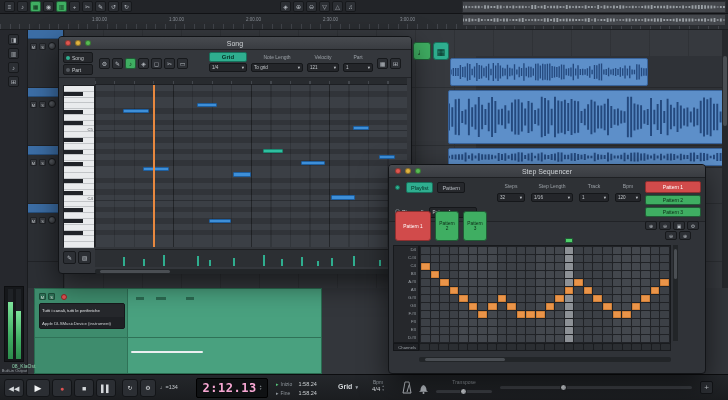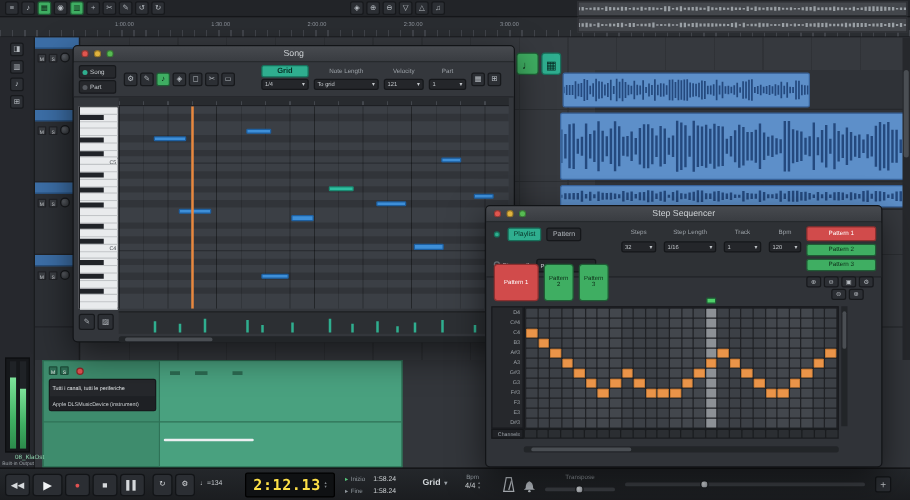--- a/index.html
+++ b/index.html
@@ -65,21 +65,21 @@
   
   .transport{position:absolute;left:0;top:374px;width:728px;height:26px;background:linear-gradient(#24272b,#1b1d20);border-top:1px solid #0c0d0f;}
   .tpbtns{position:absolute;left:4px;top:4px;display:flex;gap:2px;}
   .tpbtn{width:20px;height:18px;background:#2b2e33;border:1px solid #121417;border-radius:3px;color:#d6d9dc;font-size:7px;line-height:17px;text-align:center;}
   .tpbtn.main{width:24px;font-size:9px;color:#f2f4f5;}
   .tpbtn.red{color:#e05252;}
   .tpextra{position:absolute;left:122px;top:4px;display:flex;gap:2px;}
   .tpextra .tpbtn{width:16px;font-size:6px;}
   .badge{position:absolute;left:160px;top:9px;font-size:5.5px;color:#c3c7cb;}
   .timebox{position:absolute;left:196px;top:3px;width:72px;height:20px;background:#0f1113;border:1px solid #000;border-radius:2px;display:flex;align-items:center;justify-content:center;gap:3px;}
-  .timebox .tv{font-family:"DejaVu Sans Mono",monospace;font-size:12px;font-weight:bold;color:#fde047;letter-spacing:0.5px;}
+  .timebox .tv{font-family:"DejaVu Sans Mono",monospace;font-size:12px;font-weight:bold;color:#f9a8d4;letter-spacing:0.5px;}
   .stp{display:flex;flex-direction:column;font-size:3.5px;color:#7d8287;line-height:1;}
   .locgroup{position:absolute;left:276px;top:4px;}
   .locrow{display:flex;align-items:center;gap:2px;height:9px;}
   .locico{font-size:5px;color:#8e959b;} .locico.g{color:#56c47a;}
   .loclbl{font-size:5px;color:#8e959b;width:16px;}
   .locval{font-size:5.5px;color:#cdd1d4;}
   .tgrid{position:absolute;left:338px;top:8px;font-size:7px;font-weight:bold;color:#d3d7da;display:flex;gap:3px;align-items:center;}
   .tgrid .dd{font-size:5px;color:#9aa0a6;}
   .bpmgrp{position:absolute;left:372px;top:4px;text-align:center;}
   .bpmgrp .l{font-size:5px;color:#8e959b;}

